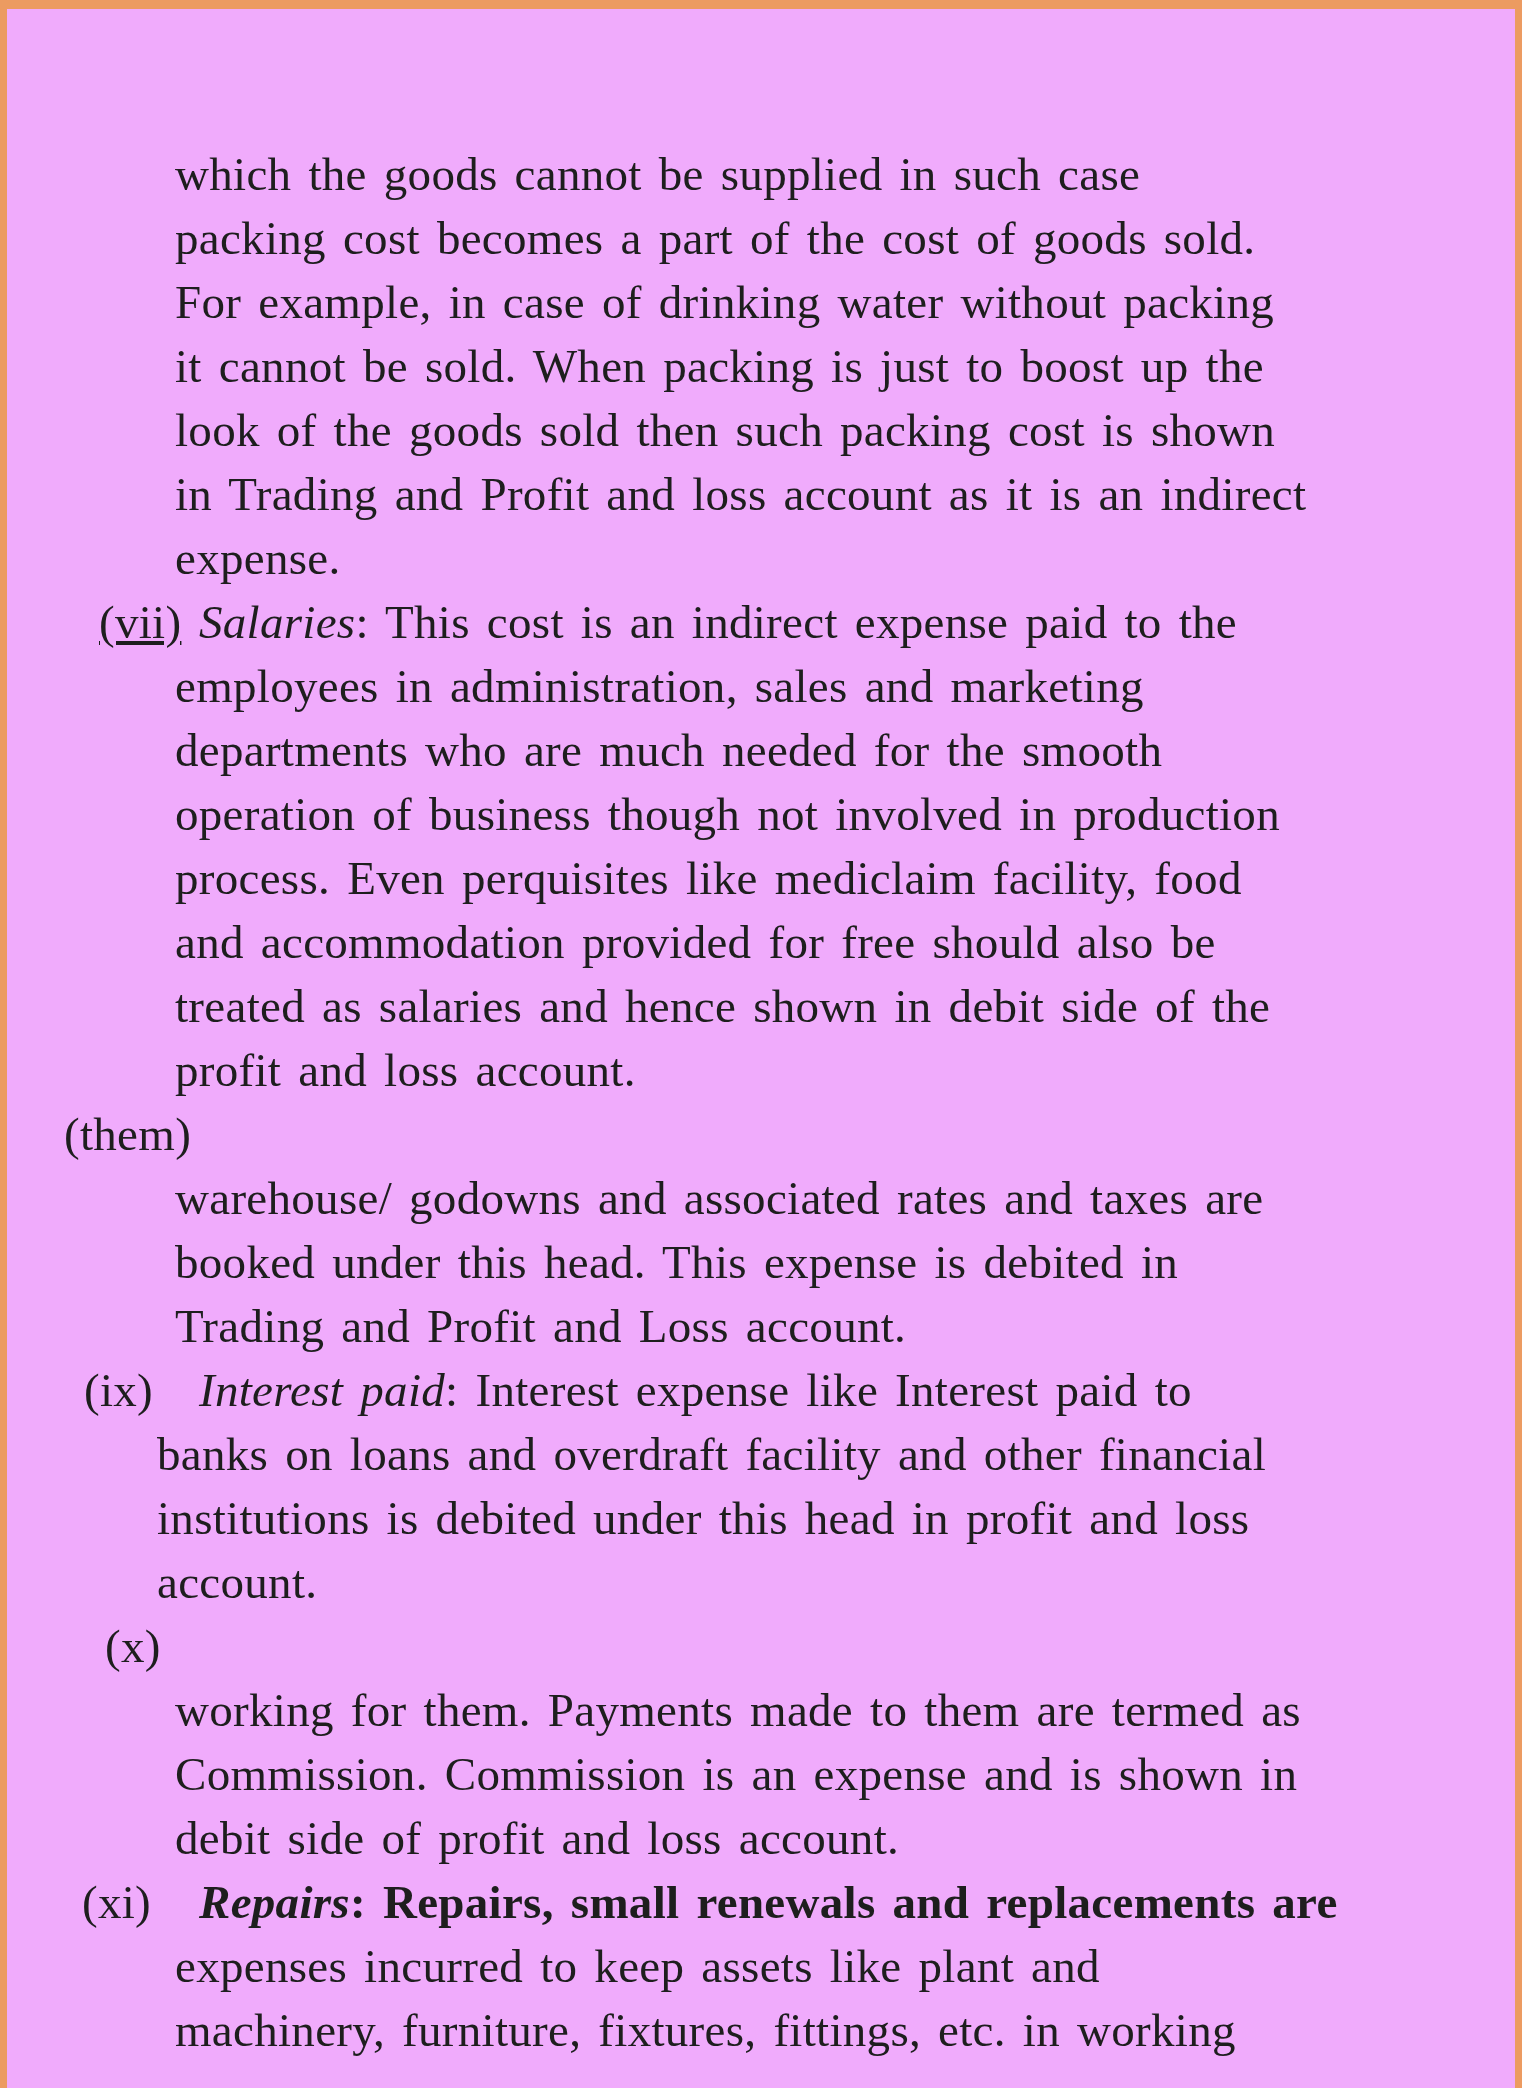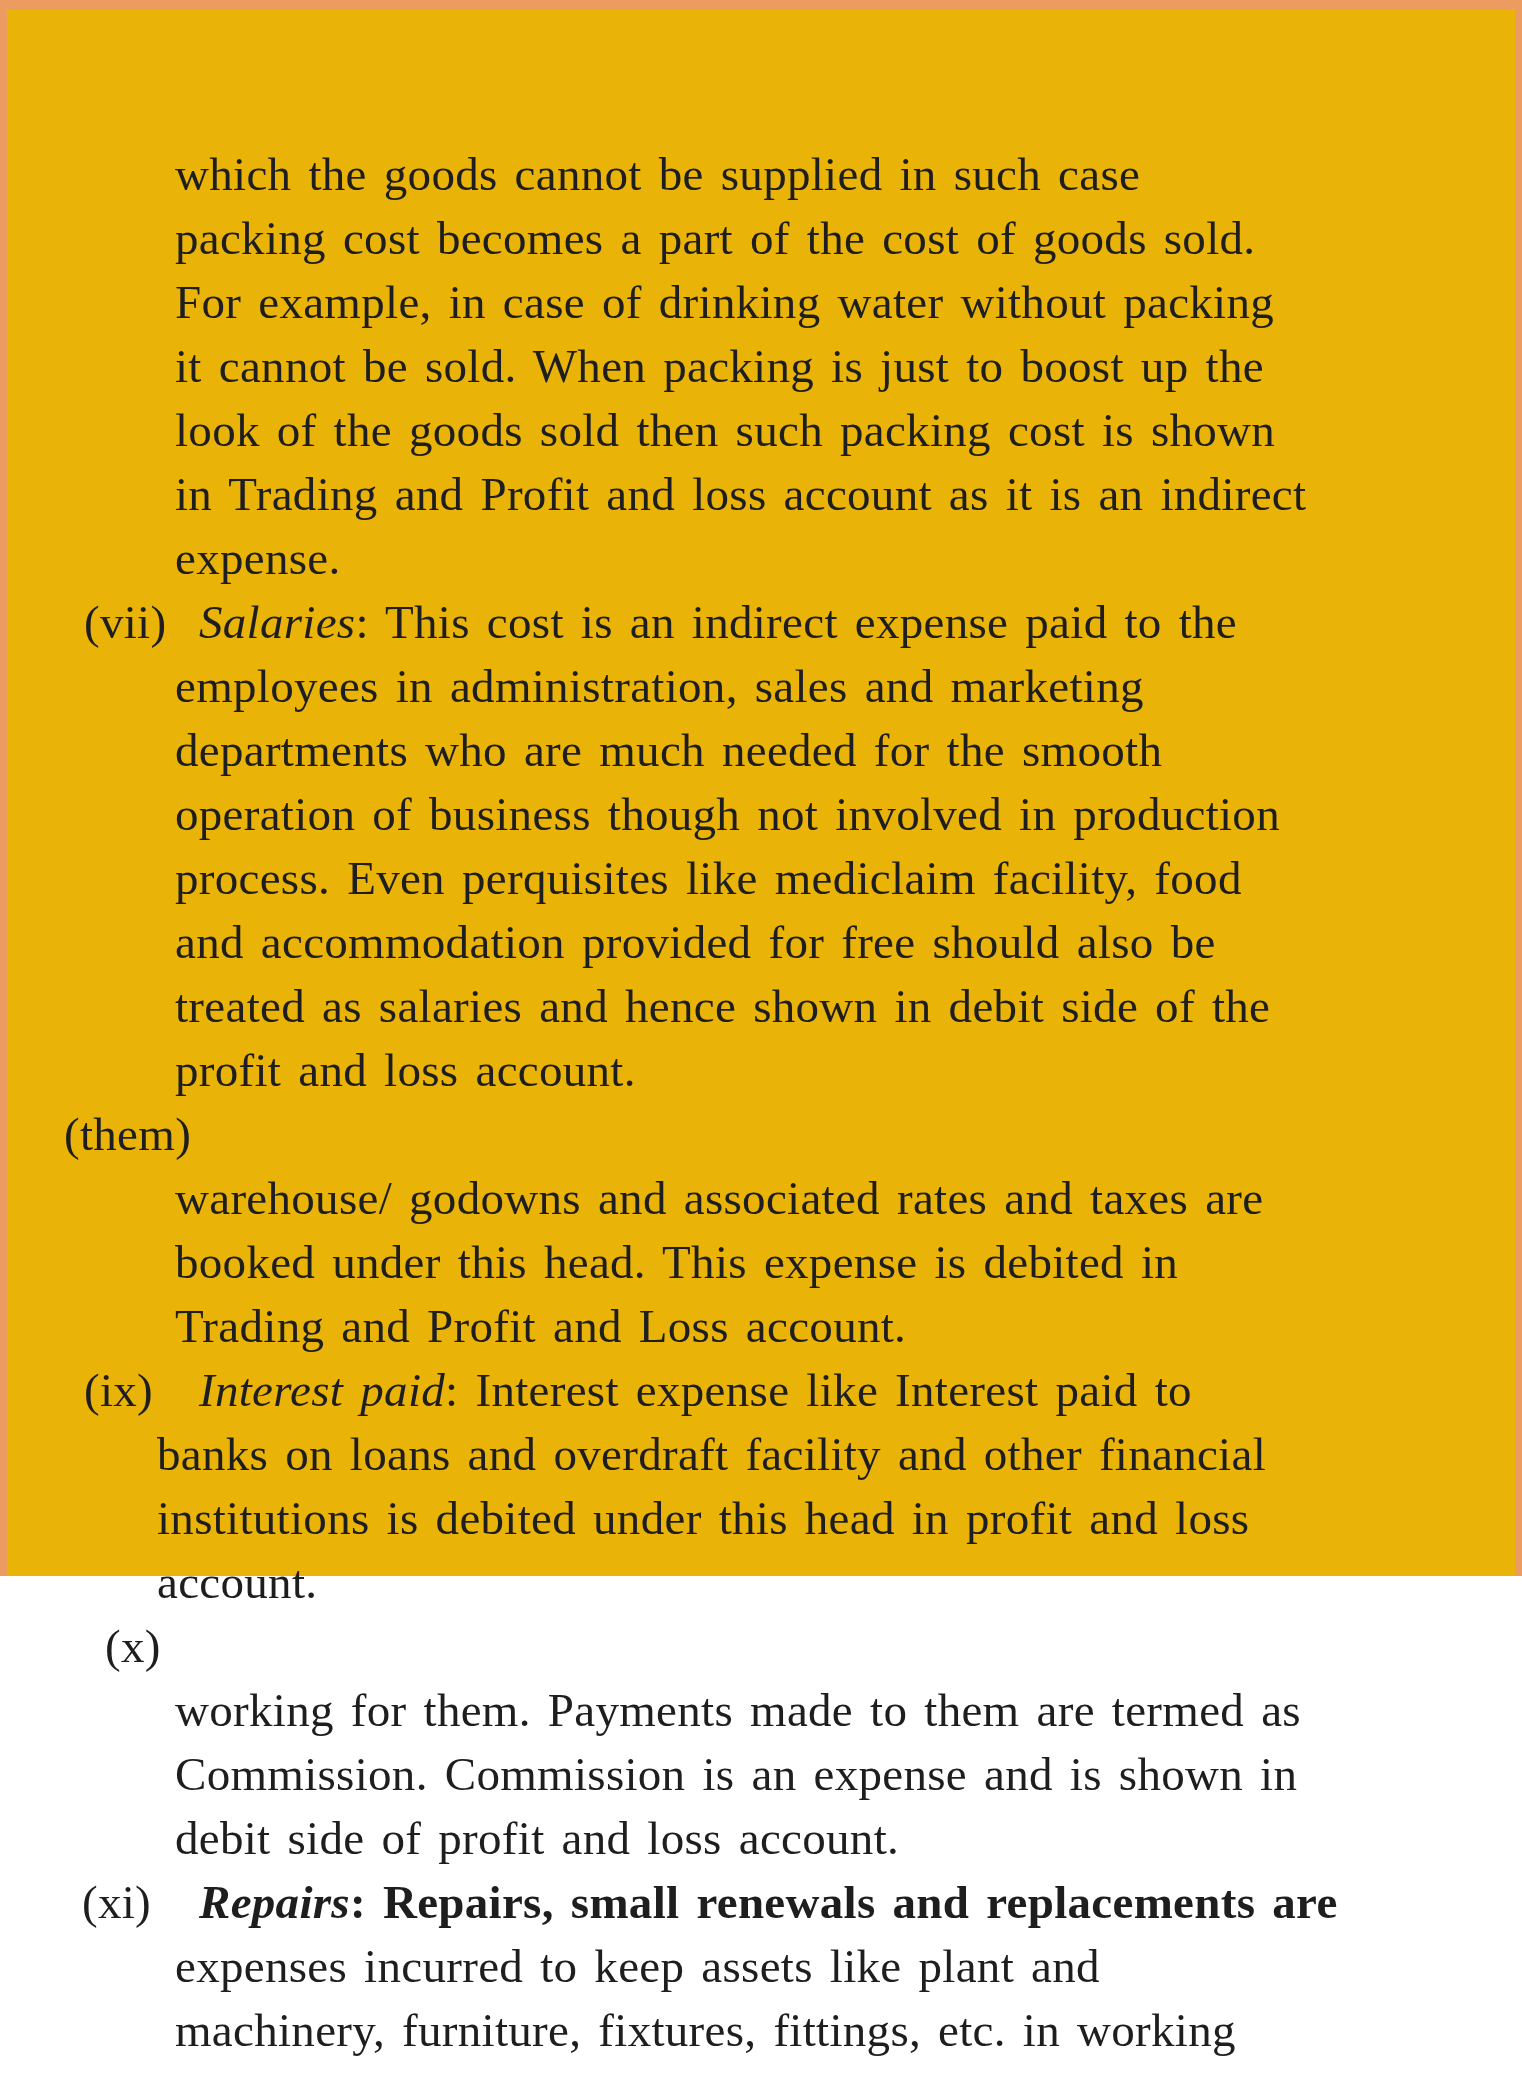--- a/index.html
+++ b/index.html
@@ -10,26 +10,26 @@
     width: 1522px;
     height: 2088px;
     background: #ffffff;
     font-family: "Liberation Serif", "DejaVu Serif", serif;
     overflow: hidden;
   }
   .page-frame {
     position: absolute;
     left: 0; top: 0;
     width: 1522px;
-    height: 1576px;
+    height: 2088px;
     box-sizing: border-box;
     border-top: 9px solid #EC9B61;
     border-left: 7px solid #EC9B61;
     border-right: 7px solid #EC9B61;
-    background: #eab308;
+    background: #f0abfc;
   }
   .text-block {
     position: absolute;
     left: 0;
     top: 133px;
     width: 1522px;
     color: #1e1e1e;
     font-size: 47px;
     line-height: 64px;
     letter-spacing: 0.3px;
@@ -39,21 +39,21 @@
   .line {
     position: relative;
     height: 64px;
   }
   .body-indent   { padding-left: 168px; }
   .ix-indent     { padding-left: 150px; }
   .item-label {
     position: absolute;
     top: 0;
   }
-  .lbl-vii  { left: 77px; }
+  .lbl-vii  { left: 92px; text-decoration: underline; }
   .lbl-viii { left: 57px; }
   .lbl-ix   { left: 77px; }
   .lbl-x    { left: 98px; }
   .lbl-xi   { left: 75px; }
   .term { font-style: italic; margin-left: 24px; }
 </style>
 </head>
 <body>
 
 <div class="page-frame">

